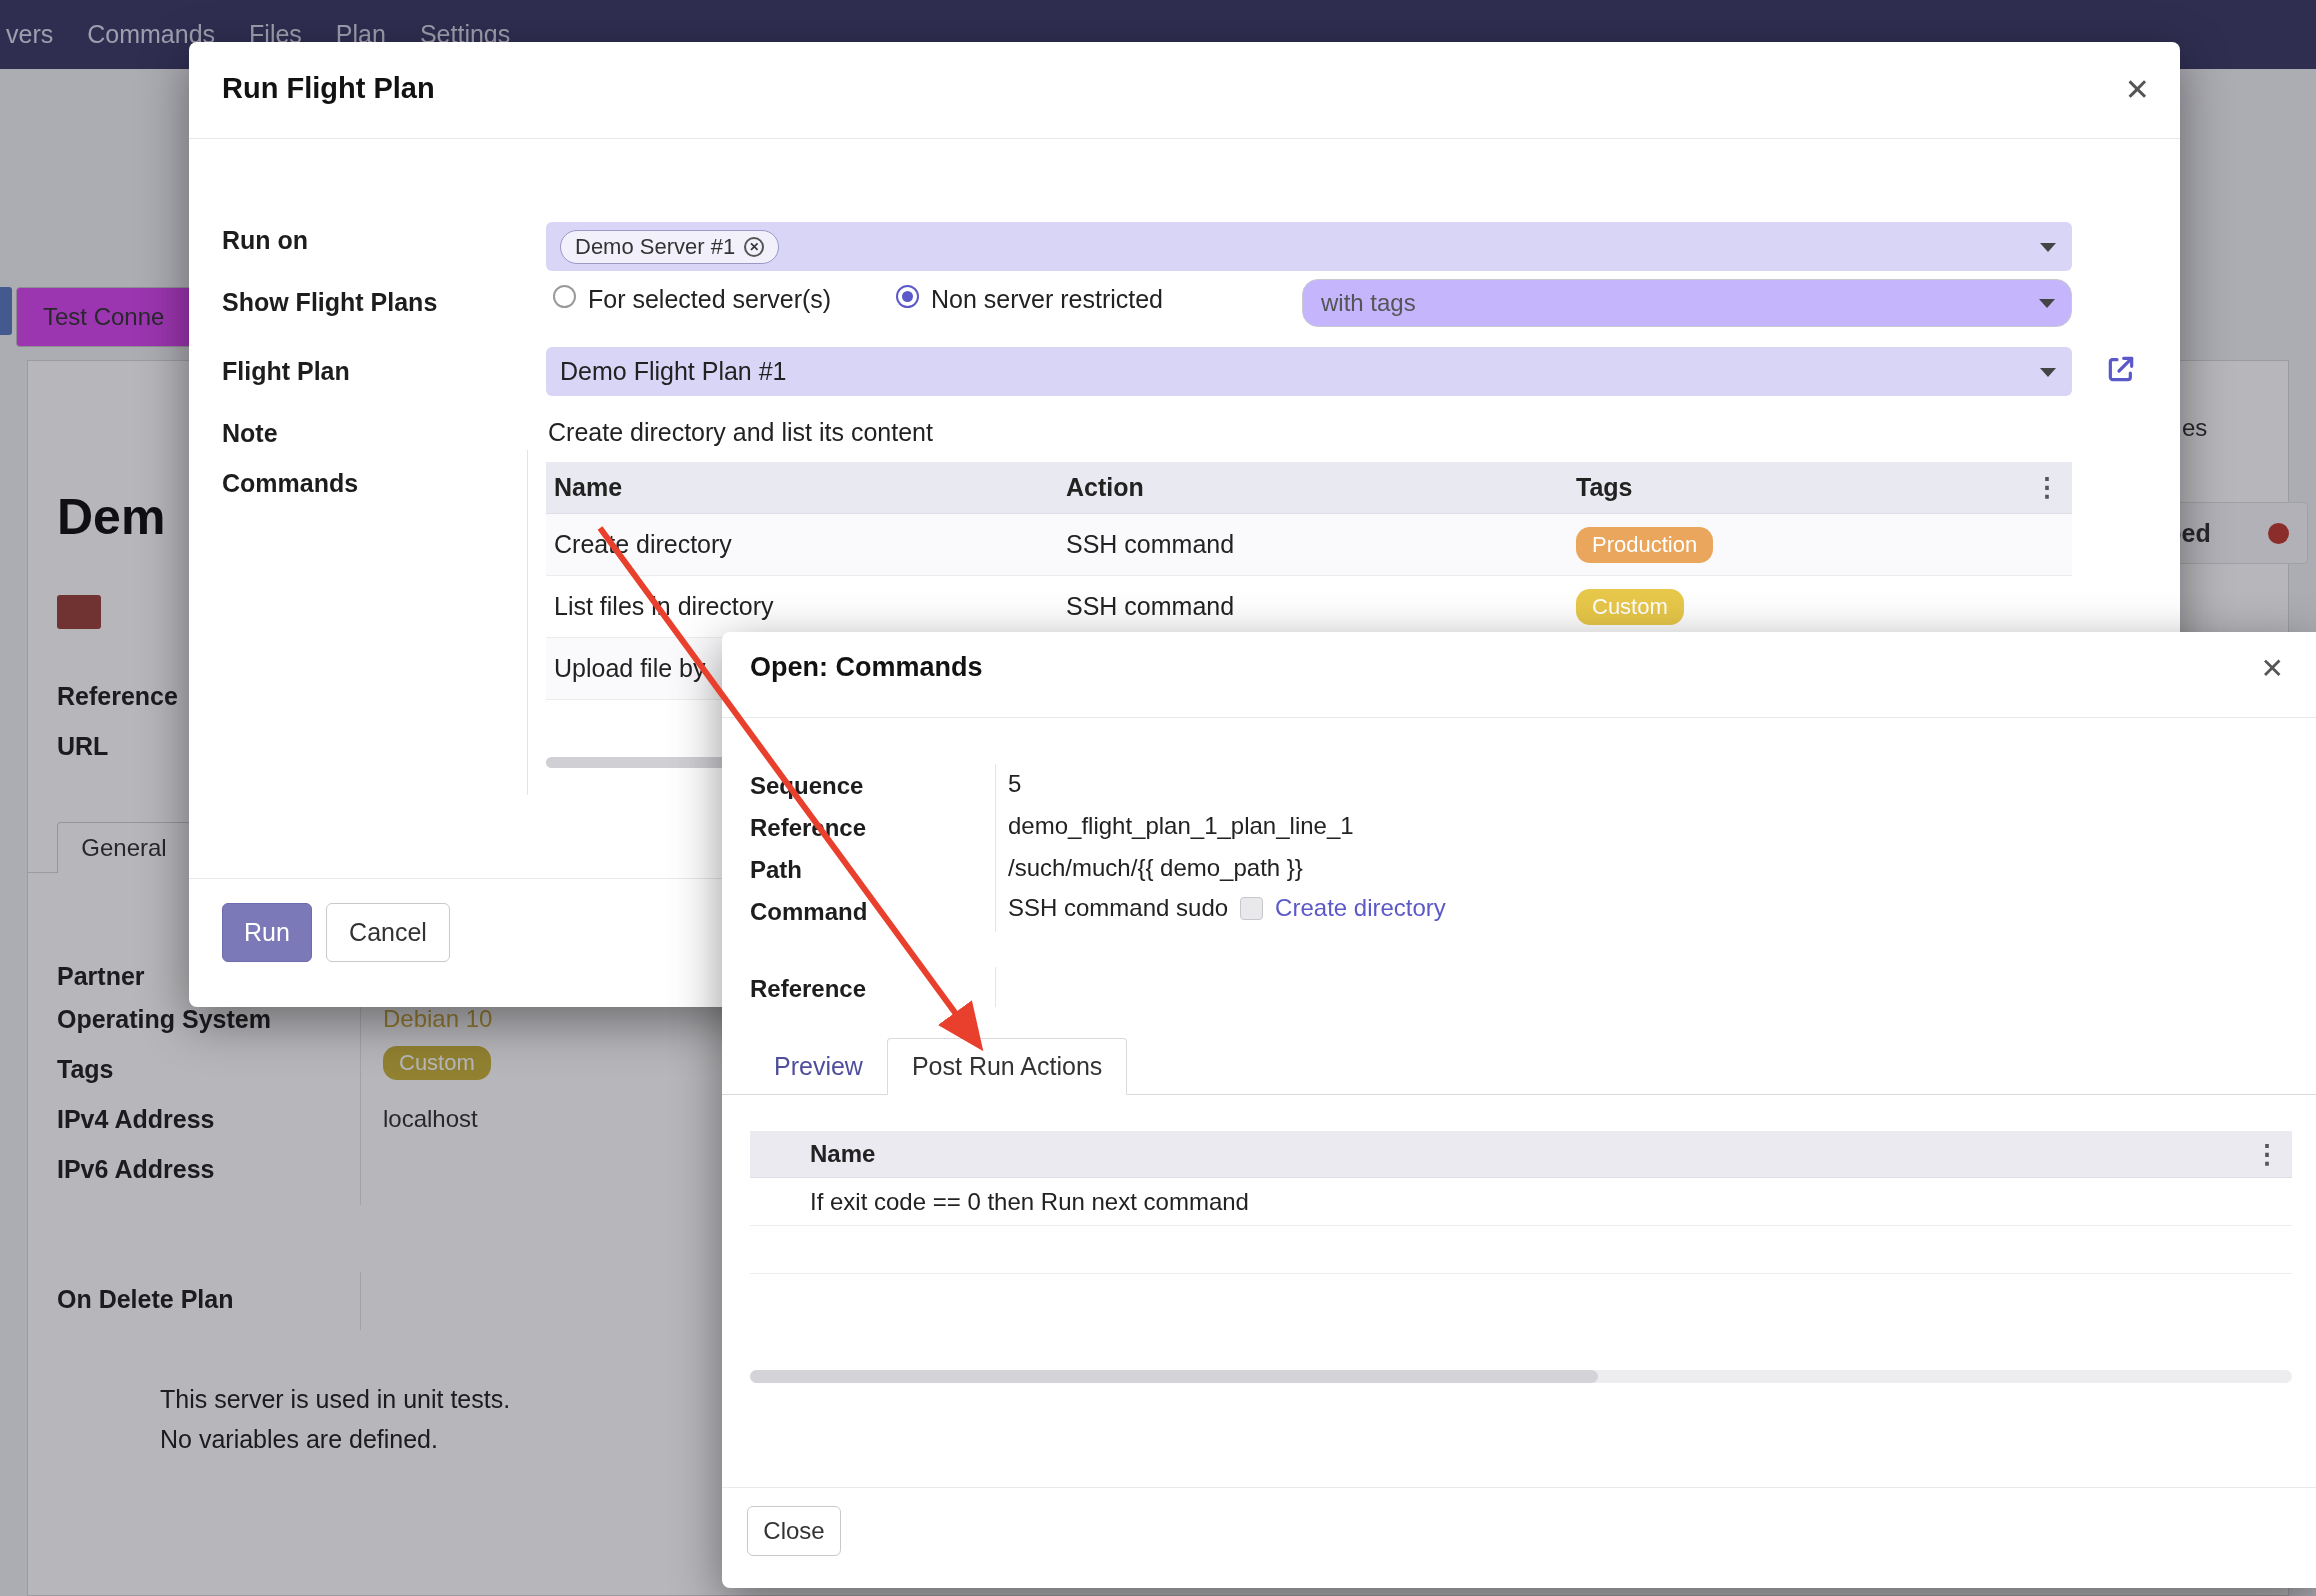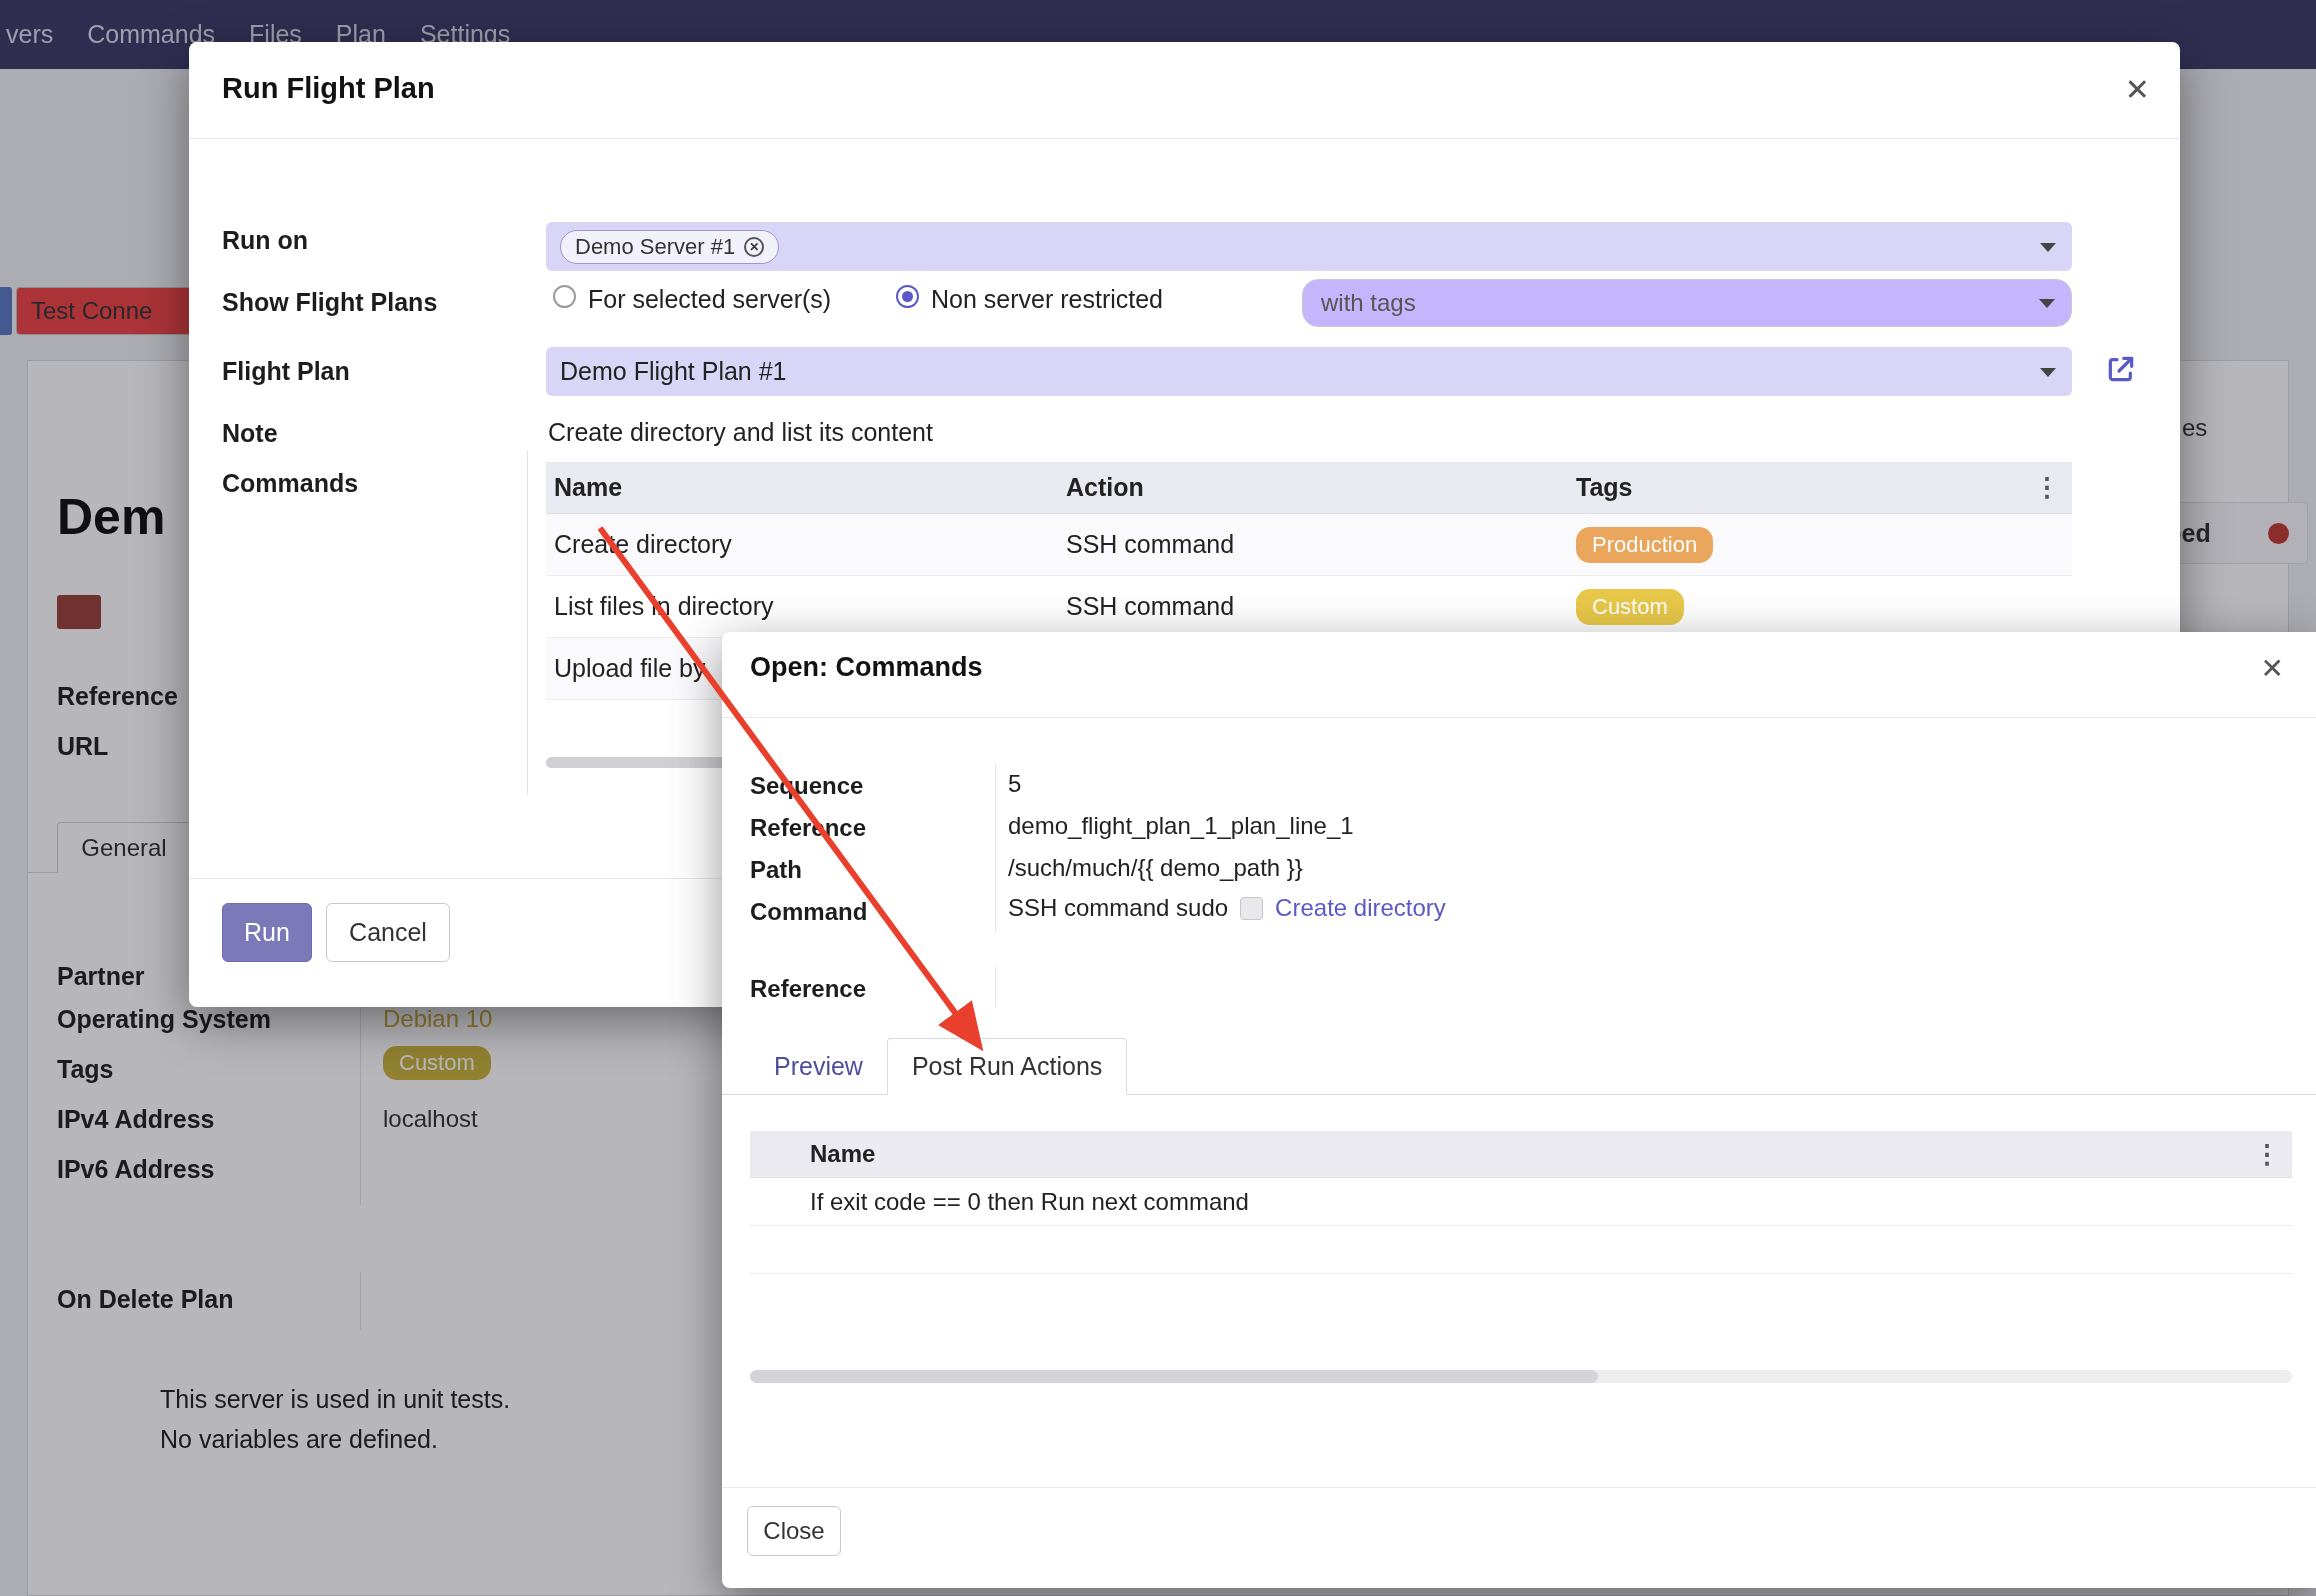--- a/index.html
+++ b/index.html
@@ -11,21 +11,21 @@
     background: #EFEFF4;
     color: #222;
   }
 
   
   .page { position:absolute; inset:0; z-index:0; }
   .navbar { position:absolute; left:0; top:0; width:2316px; height:69px; background:#3D3C68; display:flex; align-items:center; }
   .navbar .nav-item { color:#DCDBEC; font-size:25px; margin-right:0; padding:0 34px 0 0; white-space:nowrap; }
   .navbar .nav-item:first-child { padding-left:6px; }
   .blue-sliver { position:absolute; left:0; top:287px; width:12px; height:48px; background:#5A79C0; border-radius:0 3px 3px 0; }
-  .test-btn { position:absolute; left:16px; top:287px; width:262px; height:48px; background:#ef4444; border:1px solid #C4C4C4; border-radius:4px; font-size:24px; color:#333; display:flex; align-items:center; padding-left:14px; white-space:nowrap; overflow:hidden; }
+  .test-btn { position:absolute; left:16px; top:287px; width:262px; height:60px; background:#d946ef; border:1px solid #C4C4C4; border-radius:4px; font-size:24px; color:#333; display:flex; align-items:center; padding-left:26px; white-space:nowrap; overflow:hidden; }
   .card { position:absolute; left:27px; top:360px; width:2262px; height:1236px; background:#fff; border:1px solid #D8D8D8; }
   .page-heading { position:absolute; left:57px; top:488px; font-size:50px; font-weight:700; color:#111; white-space:nowrap; }
   .swatch { position:absolute; left:57px; top:595px; width:44px; height:34px; background:#9A423C; border-radius:3px; }
   .pglabel { position:absolute; left:57px; font-size:25px; font-weight:700; color:#222; white-space:nowrap; }
   .pgvalue { position:absolute; left:383px; font-size:24px; color:#333; white-space:nowrap; }
   .tab-underline { position:absolute; left:27px; top:872px; width:2262px; height:1px; background:#D8D8D8; }
   .general-tab { position:absolute; left:57px; top:822px; width:134px; height:51px; background:#fff; border:1px solid #D0D0D0; border-bottom:none; border-radius:4px 4px 0 0; display:flex; align-items:center; justify-content:center; font-size:24px; color:#333; }
   .vdiv { position:absolute; left:360px; width:1px; background:#E3E3E3; }
   .os-value { color:#C9A53A; }
   .page-tag { position:absolute; left:383px; top:1046px; background:#C9B23A; color:#fff; font-size:22px; padding:4px 16px; border-radius:14px; }

